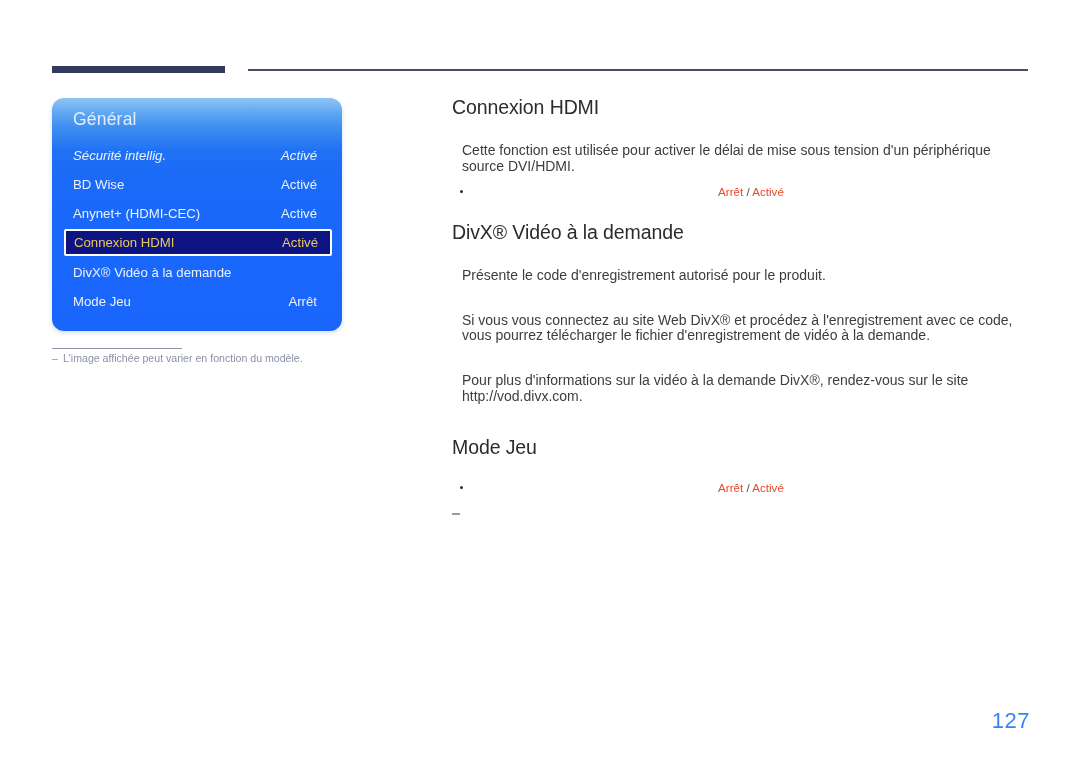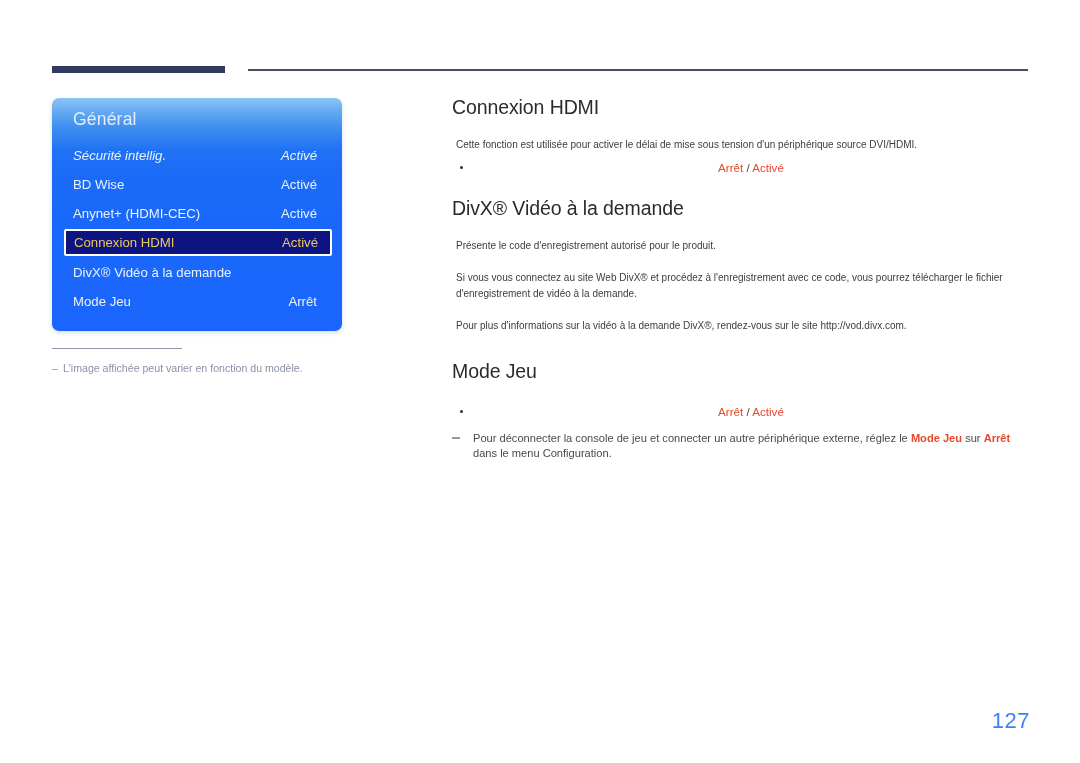--- a/index.html
+++ b/index.html
@@ -34,21 +34,21 @@
     background: #4b4d68;
   }
 
   
   .osd-panel {
     position: absolute;
     left: 52px;
     top: 98px;
     width: 290px;
     height: 233px;
-    border-radius: 7px;
+    border-radius: 12px;
     background: linear-gradient(to bottom,
         #8fc4f5 0px,
         #62a9f2 14px,
         #3d8df0 30px,
         #2072f4 52px,
         #1b6bf7 75px,
         #1a68fb 120px,
         #1a66fd 233px);
     box-shadow: 0 2px 5px rgba(40,70,120,0.18);
     overflow: hidden;
@@ -106,21 +106,21 @@
     position: absolute;
     left: 52px;
     top: 348px;
     width: 130px;
     height: 1px;
     background: #8e95ad;
   }
   .panel-note {
     position: absolute;
     left: 52px;
-    top: 362px;
+    top: 352px;
     font-size: 10.6px;
     color: #8a90a8;
     white-space: nowrap;
   }
   .panel-note .dash {
     display: inline-block;
     margin-right: 5px;
   }
 
   
@@ -132,22 +132,22 @@
   }
   h2.sec-title {
     margin: 0;
     font-size: 19.5px;
     font-weight: normal;
     color: #2b2b2b;
     letter-spacing: -0.1px;
   }
   .sec-gap-1 { height: 14px; }
   p.body {
-    margin: 4px;
-    font-size: 10px;
+    margin: 10px;
+    font-size: 14px;
     line-height: 15.6px;
     color: #3d3d3d;
   }
   .p-gap { height: 9px; }
   .sec-space { height: 22px; }
 
   ul.bullets {
     margin: 7px 0 0 0;
     padding: 0;
     list-style: none;
@@ -276,18 +276,17 @@
   <div class="sec-space"></div>
 
   <h2 class="sec-title">Mode Jeu</h2>
   <div class="sec-gap-1"></div>
   <ul class="bullets">
     <li><span>Arrêt</span> <span class="sep-slash">/</span> <span>Activé</span></li>
   </ul>
 
   <div class="note-block">
     <span class="note-dash"></span>
-    <div class="note-body"><span>Pour déconnecter la console de jeu et connecter un autre périphérique externe, réglez le </span><span class="hl">Mode Jeu</span><span> sur </span><span class="hl">Arrêt</span><span> dans le menu Configuration.</span></div>
   </div>
 
 </div>
 
 <div class="page-num">127</div>
 
 </body></html>

